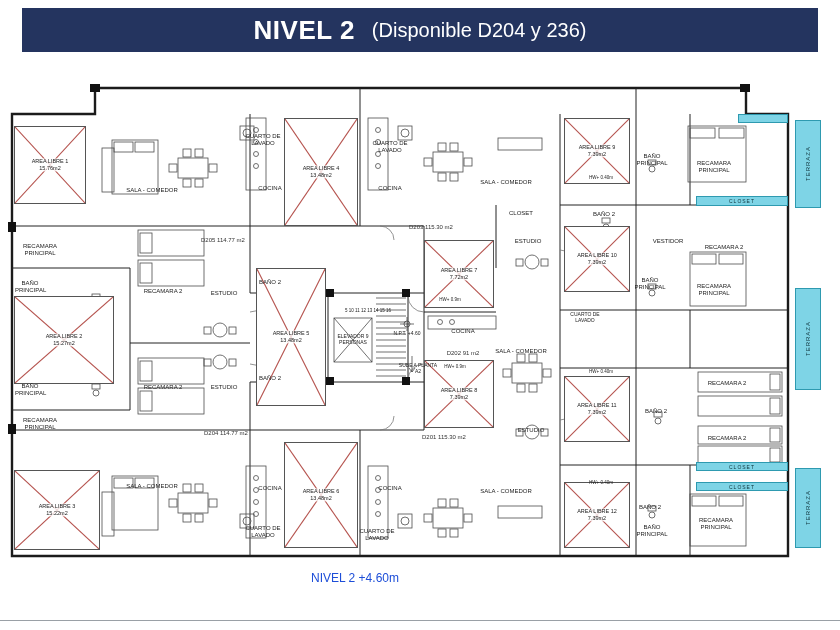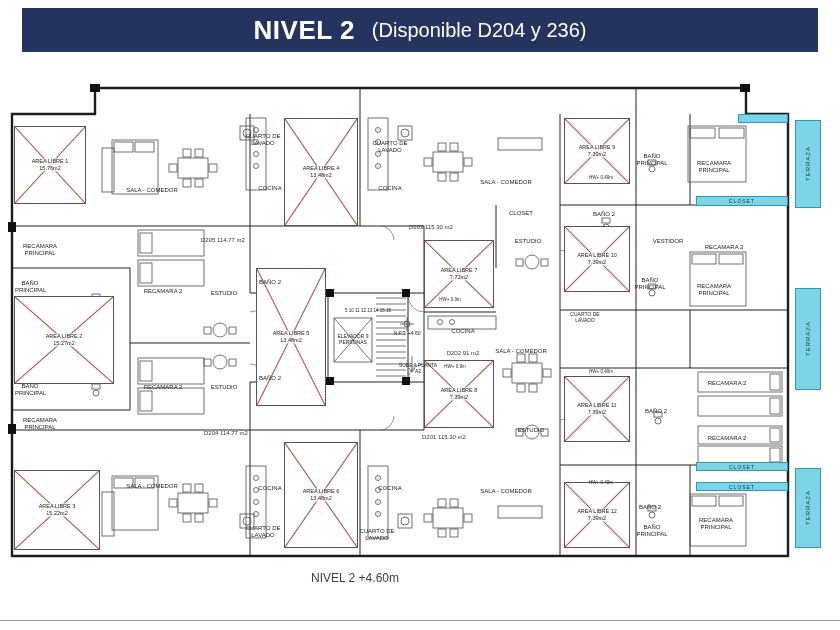--- a/index.html
+++ b/index.html
@@ -26,21 +26,21 @@
   .terraza{position:absolute;background:var(--terraza-fill);border:1px solid var(--terraza-border);
     display:flex;align-items:center;justify-content:center}
   .terraza span{writing-mode:vertical-rl;transform:rotate(180deg);
     font-size:6px;color:#10343c;letter-spacing:1px}
   .cstrip{position:absolute;background:var(--terraza-fill);border:1px solid var(--terraza-border);
     display:flex;align-items:center;justify-content:center;font-size:5px;color:#10343c;letter-spacing:1px}
   .rlabel{position:absolute;transform:translate(-50%,-50%);font-size:6px;line-height:1.15;
     color:#1c1c1c;text-align:center}
   .ulabel{position:absolute;transform:translate(-50%,-50%);font-size:6px;color:#333;white-space:nowrap}
   .footer{position:absolute;top:571px;left:355px;transform:translateX(-50%);
-    font-size:12px;color:#404040}
+    font-size:12px;color:#1d4ed8}
   .bottom-rule{position:absolute;left:0;top:620px;width:840px;height:1px;background:#9aa0a6}
 </style>
 </head>
 <body>
 
 <div class="header">
   <span class="t">NIVEL 2</span>
   <span class="s">(Disponible D204 y 236)</span>
 </div>
 

